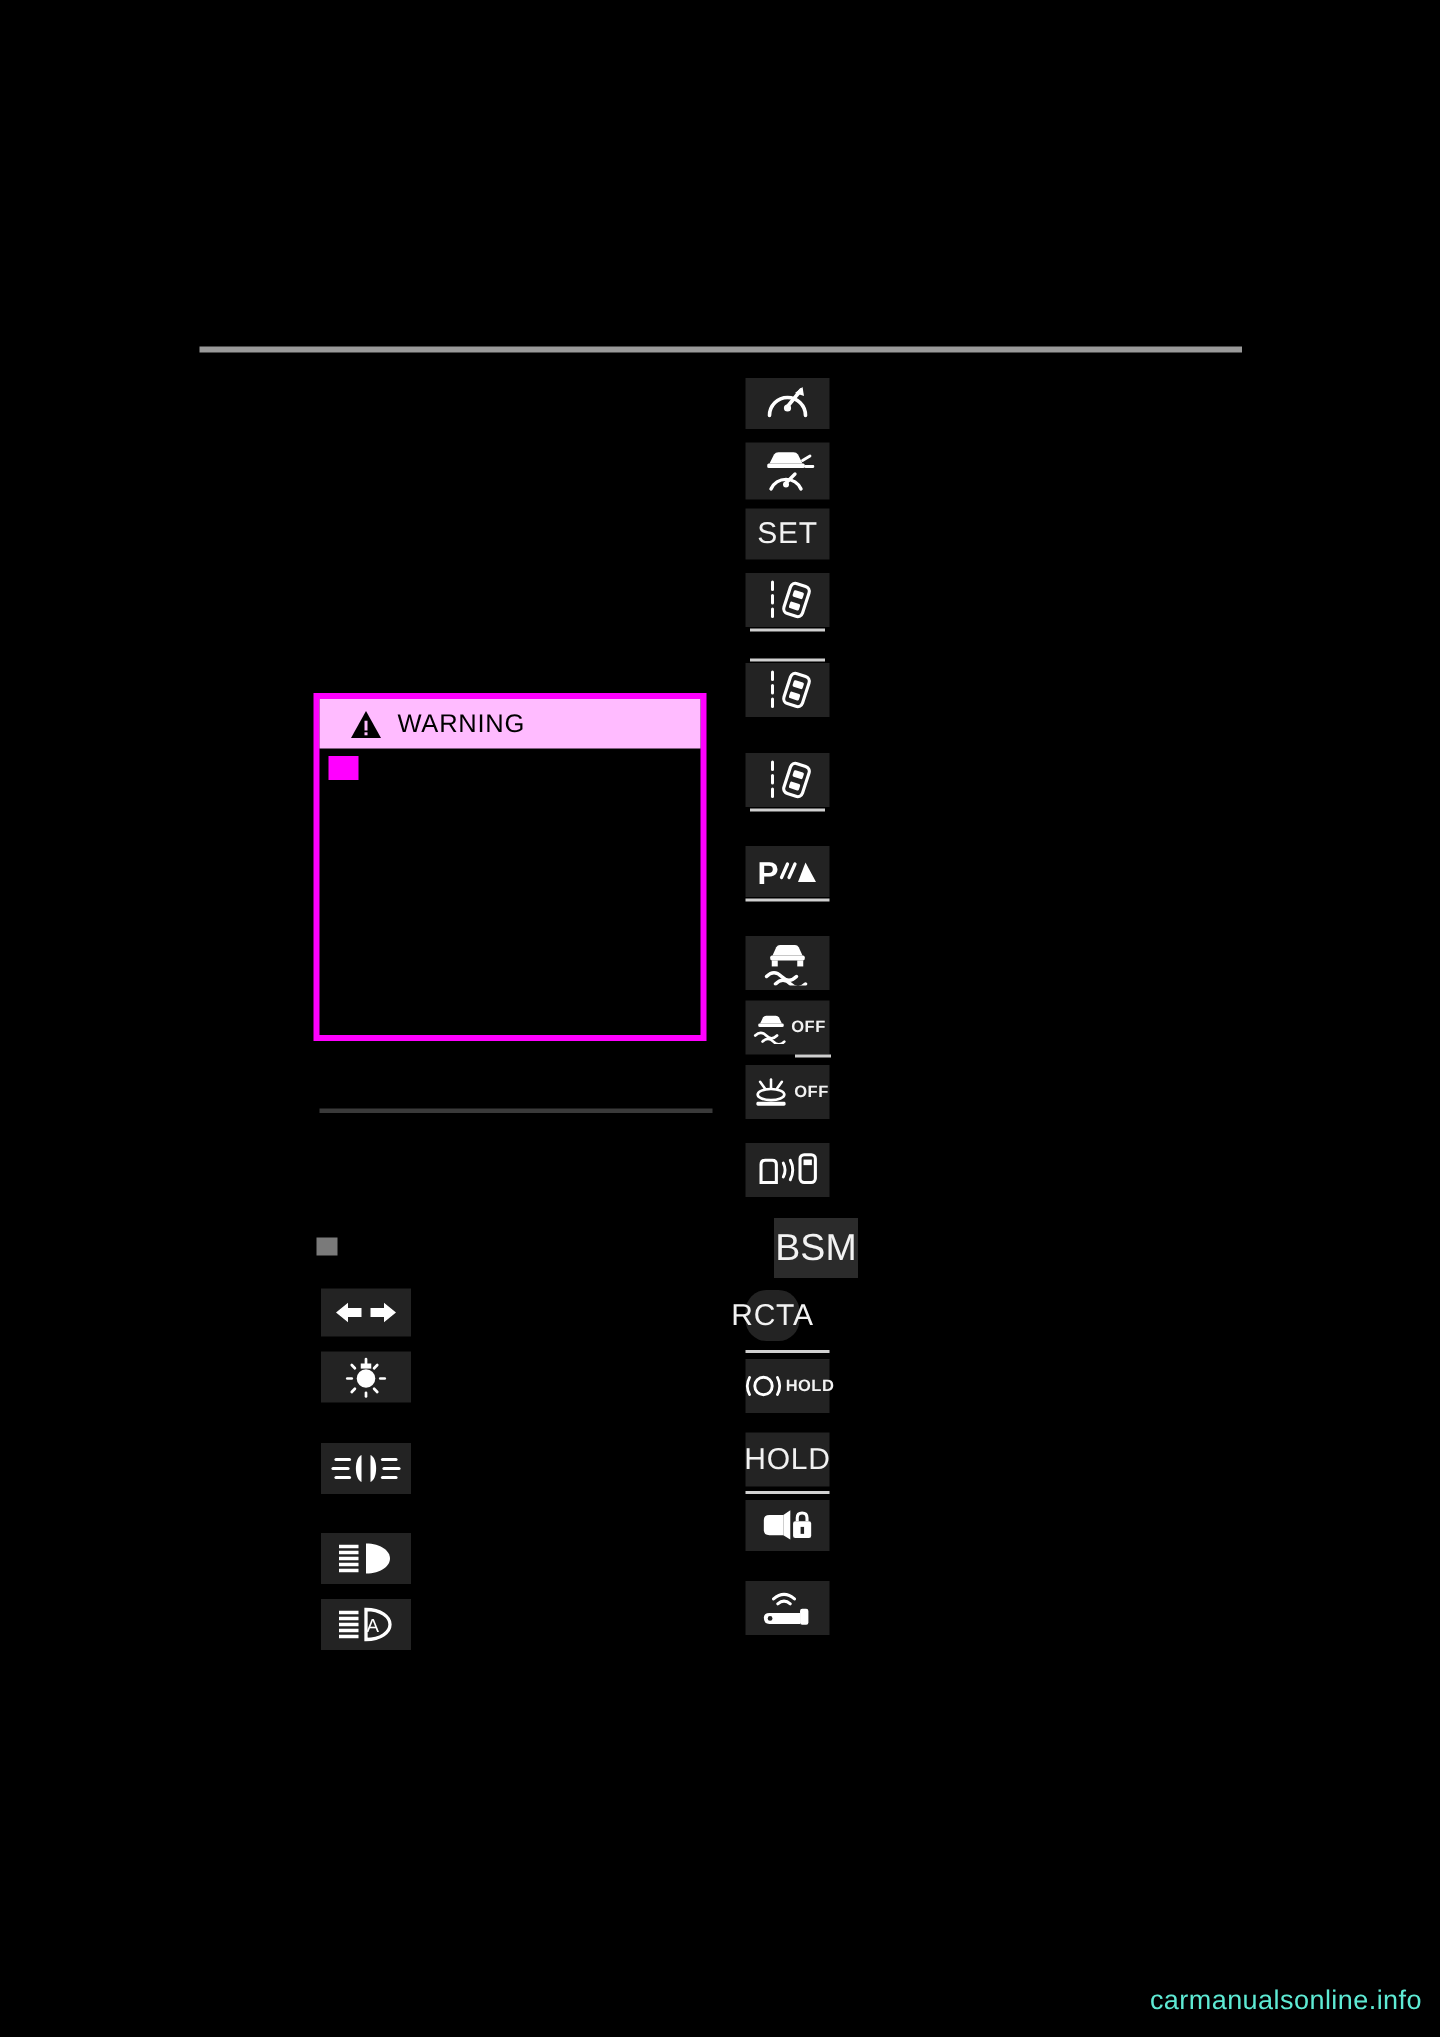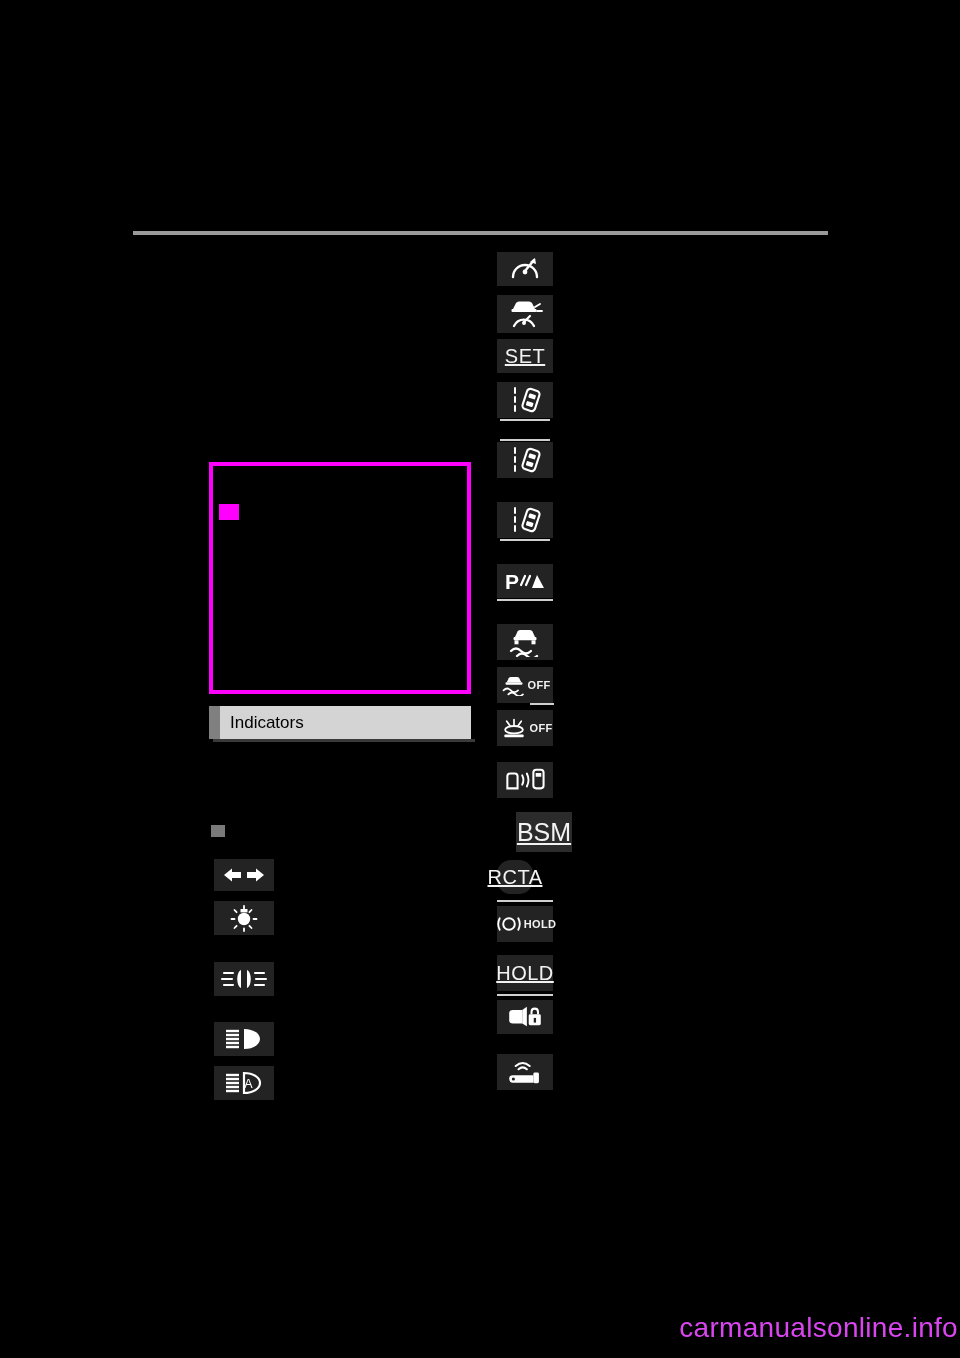--- a/index.html
+++ b/index.html
@@ -26,49 +26,53 @@
   .sec-head-accent{width:11px;height:33px;background:#808080;flex:0 0 auto;}
   .sec-head-label{font-size:17px;color:#000;padding-left:10px;font-weight:400;}
   .sec-head-shadow{position:absolute;left:213px;top:739px;width:262px;height:3px;background:#3a3a3a;}
 
   .sub-bullet{position:absolute;left:211px;top:825px;width:14px;height:12px;background:#7a7a7a;}
 
   
   .tile{position:absolute;background:#232323;display:flex;align-items:center;
         justify-content:center;box-sizing:border-box;}
   .tile.lighter{background:#2b2b2b;}
-  .tile-text{color:#f2f2f2;font-size:19px;letter-spacing:.5px;line-height:1;text-decoration:underline;}
+  .tile-text{color:#f2f2f2;font-size:19px;letter-spacing:.5px;line-height:1;}
   .tile-text.big{font-size:25px;font-weight:400;letter-spacing:0;}
   .tile-text.med{font-size:20px;}
   .tile svg{display:block;}
   .stack{display:flex;align-items:center;justify-content:center;line-height:1;}
   .stack .sub{font-size:11px;font-weight:700;color:#f2f2f2;margin-top:1px;letter-spacing:.3px;}
 
   
   .sliver{position:absolute;background:#cfcfcf;height:2px;}
 
-  .watermark{position:absolute;right:2px;bottom:14px;font-size:28px;color:#d946ef;
+  .watermark{position:absolute;right:12px;bottom:14px;font-size:18px;color:#5eead4;
              letter-spacing:.3px;}
 </style>
 </head>
 <body>
 
 <div class="page">
 
   <div class="top-rule"></div>
 
   <div class="warning-box">
+    <div class="warning-head">
+      <svg class="warn-tri" viewBox="0 0 22 20">
+        <polygon points="11,1 21,19 1,19" fill="#000"></polygon>
+        <rect x="10" y="7.5" width="2" height="6.5" fill="#ffbbff"></rect>
+        <rect x="10" y="15.2" width="2" height="2" fill="#ffbbff"></rect>
+      </svg>
+      <span class="warning-title">WARNING</span>
+    </div>
     <div class="warn-bullet"></div>
   </div>
 
   <div class="sec-head-shadow"></div>
-  <div class="sec-head">
-    <div class="sec-head-accent"></div>
-    <span class="sec-head-label">Indicators</span>
-  </div>
   <div class="sub-bullet"></div>
 
   <div class="tile" style="left:214px;top:859px;width:60px;height:32px;">
     <svg width="46" height="16" viewBox="0 0 46 16">
       <polygon points="3,8 11,1.5 11,5 20,5 20,11 11,11 11,14.5" fill="#fff"></polygon>
       <polygon points="43,8 35,1.5 35,5 26,5 26,11 35,11 35,14.5" fill="#fff"></polygon>
     </svg>
   </div>
 
   <div class="tile" style="left:214px;top:901px;width:60px;height:34px;">

